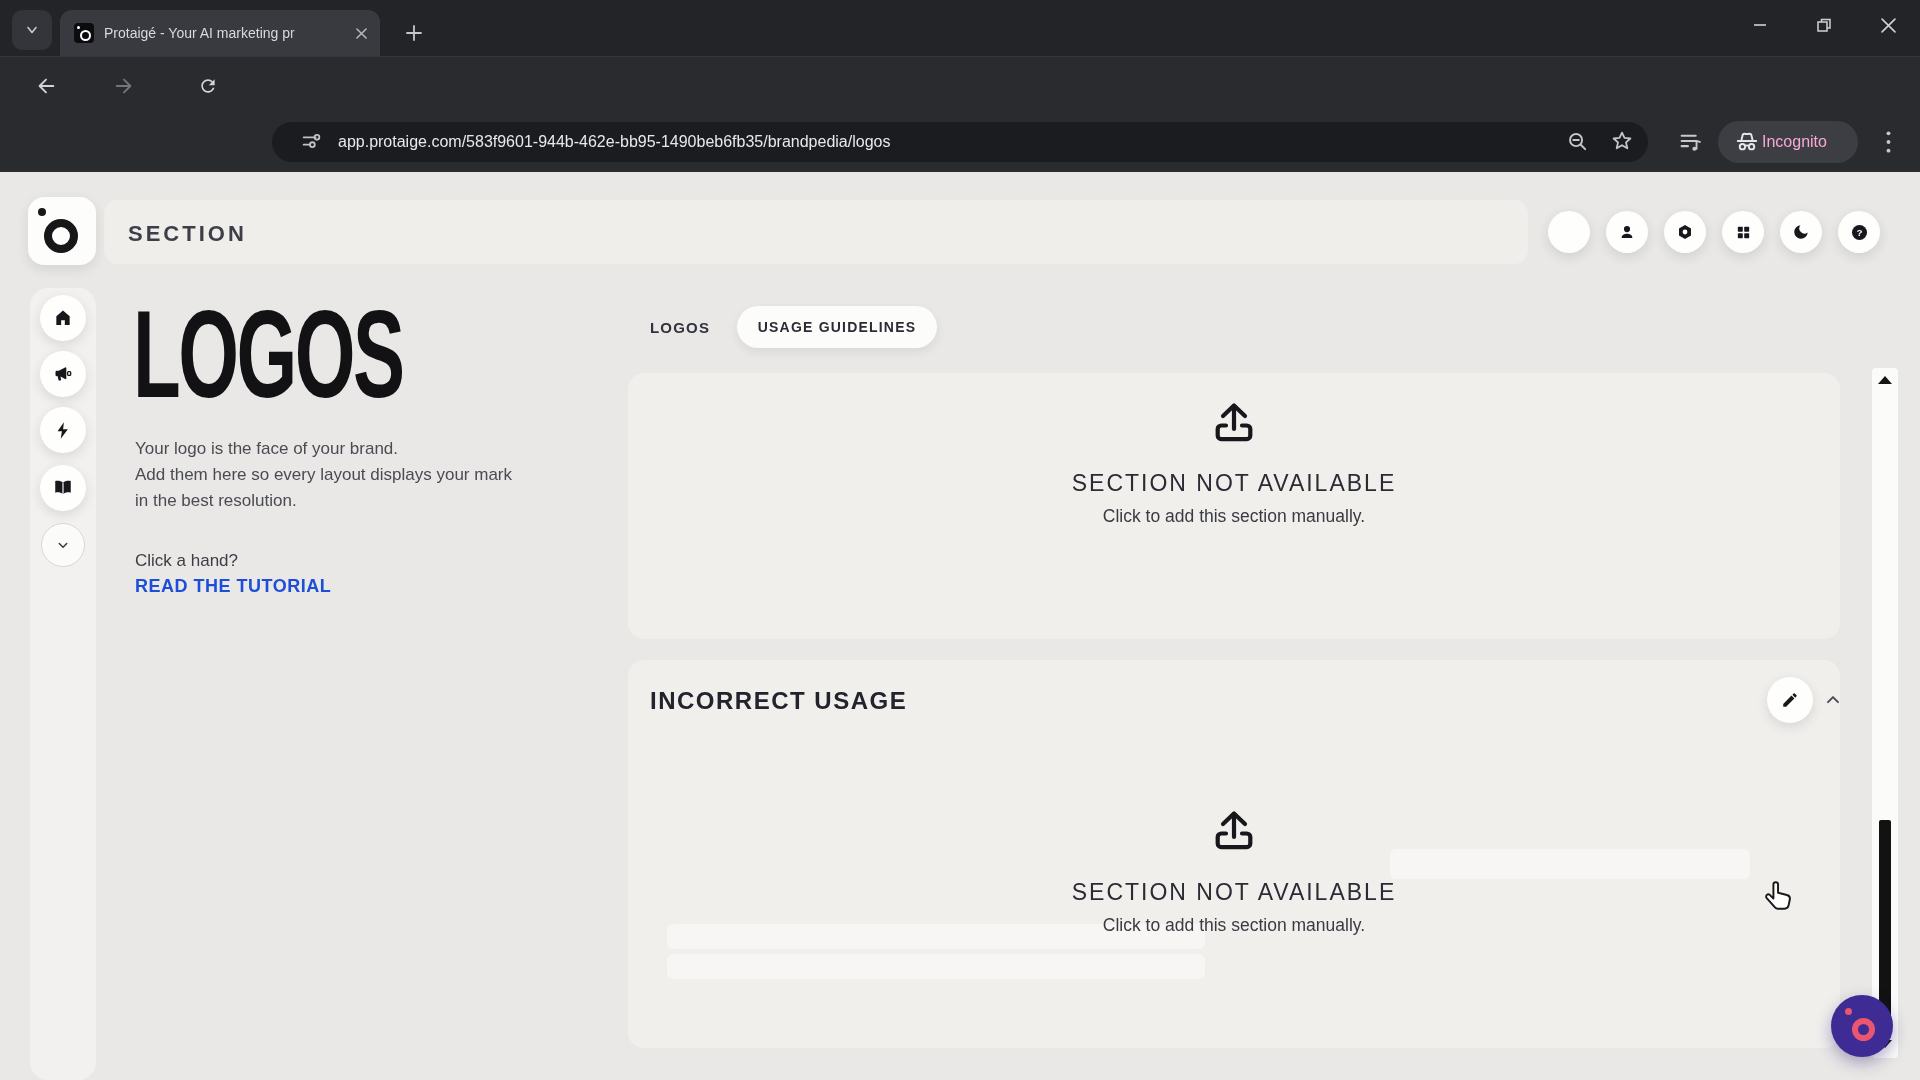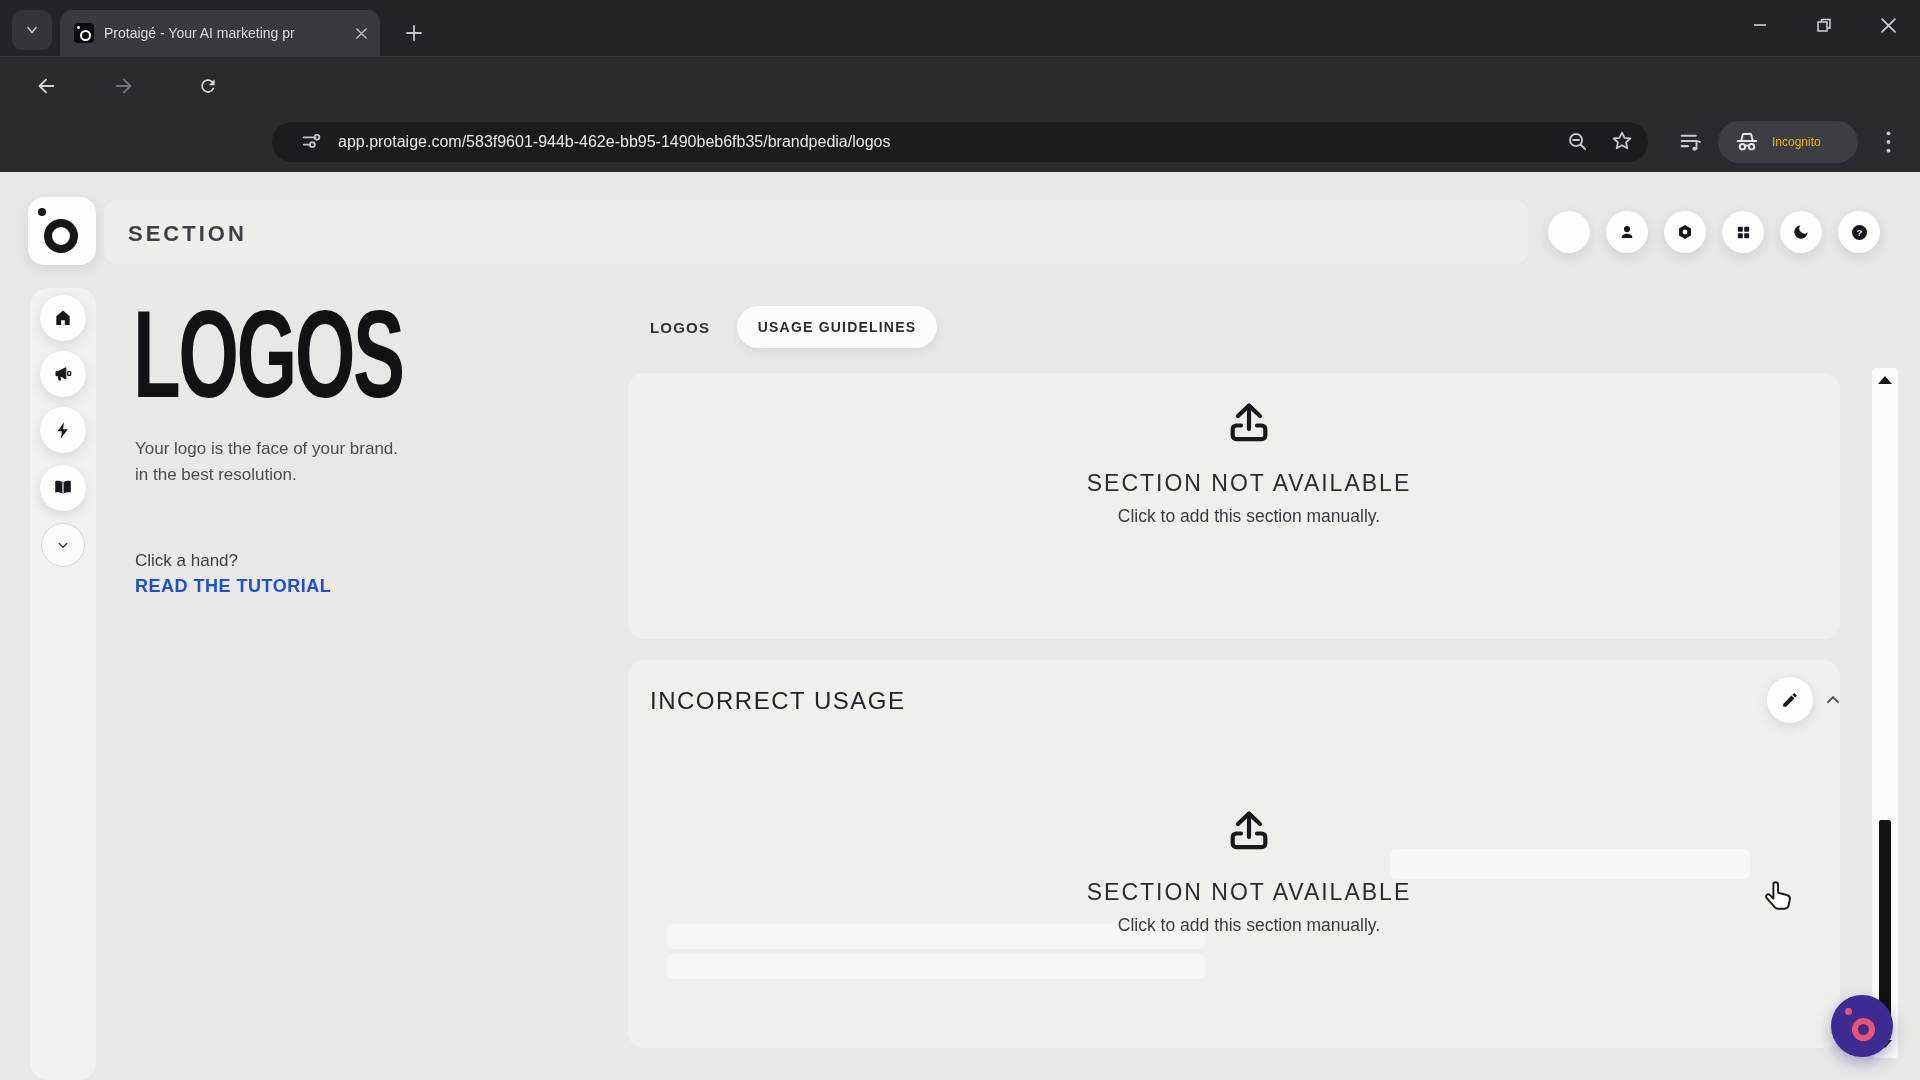--- a/index.html
+++ b/index.html
@@ -20,21 +20,21 @@
   .newtab { position:absolute; left:398px; top:17px; width:32px; height:32px; border-radius:8px; display:flex; align-items:center; justify-content:center; }
   .wincontrols { position:absolute; right:0; top:0; height:56px; display:flex; }
   .winbtn { width:64px; height:50px; display:flex; align-items:center; justify-content:center; }
 
   .toolbar { position:absolute; left:0; top:56px; width:1920px; height:116px; background:#2a2b2f; border-top:1px solid rgba(255,255,255,.06);padding-left:20px; }
   .navbtn { position:absolute; top:70px; width:34px; height:34px; display:flex; align-items:center; justify-content:center; border-radius:50%; }
   .omnibox { position:absolute; left:272px; top:65px; width:1376px; height:40px; border-radius:20px; background:#1b1c20; display:flex; align-items:center; }
   .url-text { position:absolute; left:66px; top:0; height:40px; line-height:40px; font-size:16px; color:#e7e9ec; white-space:nowrap; }
   .obx-icon { position:absolute; top:8px; }
   .incog { position:absolute; left:1718px; top:64px; width:140px; height:42px; border-radius:21px; background:#3d3e44; display:flex; align-items:center; }
-  .incog-label { font-size:12px; color:#eab308; margin-left:12px; }
+  .incog-label { font-size:16px; color:#f9a8d4; margin-left:2px; }
 
   
   .page { position:absolute; left:0; top:172px; width:1920px; height:908px; background:#e9e8e6; }
   .headerbar { position:absolute; left:104px; top:28px; width:1424px; height:64px; border-radius:14px; background:#efeeeb; }
   .logo-tile { position:absolute; left:28px; top:25px; width:68px; height:68px; border-radius:16px; background:#fdfdfc; box-shadow:0 4px 12px rgba(40,40,60,.10); }
   .logo-tile .ring { position:absolute; left:16px; top:22px; width:34px; height:34px; border:8px solid #17171a; border-radius:50%; }
   .logo-tile .dot { position:absolute; left:10px; top:11px; width:8px; height:8px; border-radius:50%; background:#17171a; }
   .brand { position:absolute; left:128px; top:49px; font-size:22px; letter-spacing:3px; font-weight:600; color:#3e3e48; }
   .hcircle { position:absolute; top:39px; width:42px; height:42px; border-radius:50%; background:#fefefd; box-shadow:0 4px 12px rgba(40,40,60,.12); display:flex; align-items:center; justify-content:center; }
 
@@ -46,24 +46,24 @@
   .desc { position:absolute; left:135px; top:264px; font-size:17px; line-height:26px; color:#4b4b53; }
   .help { position:absolute; left:135px; top:379px; font-size:17px; color:#3d3d45; }
   .tutorial { position:absolute; left:135px; top:404px; font-size:18px; font-weight:700; letter-spacing:.5px; color:#1d4ed8; cursor:pointer; }
 
   .tab-label { position:absolute; left:650px; top:147px; font-size:15px; font-weight:700; letter-spacing:1.2px; color:#32323c; }
   .tab-pill { position:absolute; left:737px; top:134px; width:200px; height:42px; border-radius:21px; background:#fcfcfb; box-shadow:0 4px 10px rgba(40,40,60,.08); display:flex; align-items:center; justify-content:center; font-size:14px; font-weight:700; letter-spacing:1.2px; color:#2b2b35; }
 
   .card { position:absolute; left:628px; width:1212px; border-radius:16px; background:#f0efec; }
   .card1 { top:201px; height:266px; }
   .card2 { top:488px; height:388px; }
-  .empty { position:absolute; left:15px; width:1212px; text-align:center; }
+  .empty { position:absolute; left:0; width:1212px; text-align:center; }
   .empty-title { font-size:23px; letter-spacing:2px; font-weight:500; color:#2b2b35; }
   .empty-sub { font-size:17.5px; font-weight:400; color:#3a3a42; }
-  .sec-title { position:absolute; left:22px; top:27px; font-size:24px; letter-spacing:1.5px; font-weight:400; color:#23232d; }
+  .sec-title { position:absolute; left:22px; top:27px; font-size:24px; letter-spacing:1.5px; font-weight:700; color:#23232d; }
   .pencil-circle { position:absolute; left:1139px; top:17px; width:46px; height:46px; border-radius:50%; background:#fefefd; box-shadow:0 4px 12px rgba(40,40,60,.12); display:flex; align-items:center; justify-content:center; }
   .collapse { position:absolute; left:1194px; top:29px; width:22px; height:22px; display:flex; align-items:center; justify-content:center; }
   .band { position:absolute; background:rgba(255,255,255,.45); border-radius:6px; }
 
   .scroll-track { position:absolute; left:1872px; top:196px; width:26px; height:690px; background:#fbfbfa; border-radius:4px; }
   .tri-up { position:absolute; left:1878px; top:204px; width:0; height:0; border-left:7px solid transparent; border-right:7px solid transparent; border-bottom:8px solid #141414; }
   .scroll-thumb { position:absolute; left:1879px; top:648px; width:12px; height:218px; background:#121212; border-radius:2px; }
   .tri-down { position:absolute; left:1878px; top:868px; width:0; height:0; border-left:7px solid transparent; border-right:7px solid transparent; border-top:8px solid #141414; }
 
   .fab { position:absolute; left:1831px; top:823px; width:62px; height:62px; border-radius:50%; background:#3e2c94; box-shadow:0 6px 16px rgba(35,20,110,.35); z-index:5; }
@@ -254,20 +254,21 @@
     </div>
     <div class="scircle outline" style="top:351px;">
       <svg width="18" height="18" viewBox="0 0 24 24">
           <polyline points="7,10 12,15 17,10" fill="none" stroke="#3c3c44" stroke-width="2" stroke-linecap="round" stroke-linejoin="round"></polyline>
         </svg>
     </div>
 
     <div class="h1">LOGOS</div>
     <div class="desc">
       <div>Your logo is the face of your brand.</div>
+      <div>Add them here so every layout displays your mark</div>
       <div>in the best resolution.</div>
     </div>
     <div class="help">Click a hand?</div>
     <div class="tutorial">READ THE TUTORIAL</div>
 
     <div class="tab-label">LOGOS</div>
     <div class="tab-pill">
       <span>USAGE GUIDELINES</span>
     </div>
 

